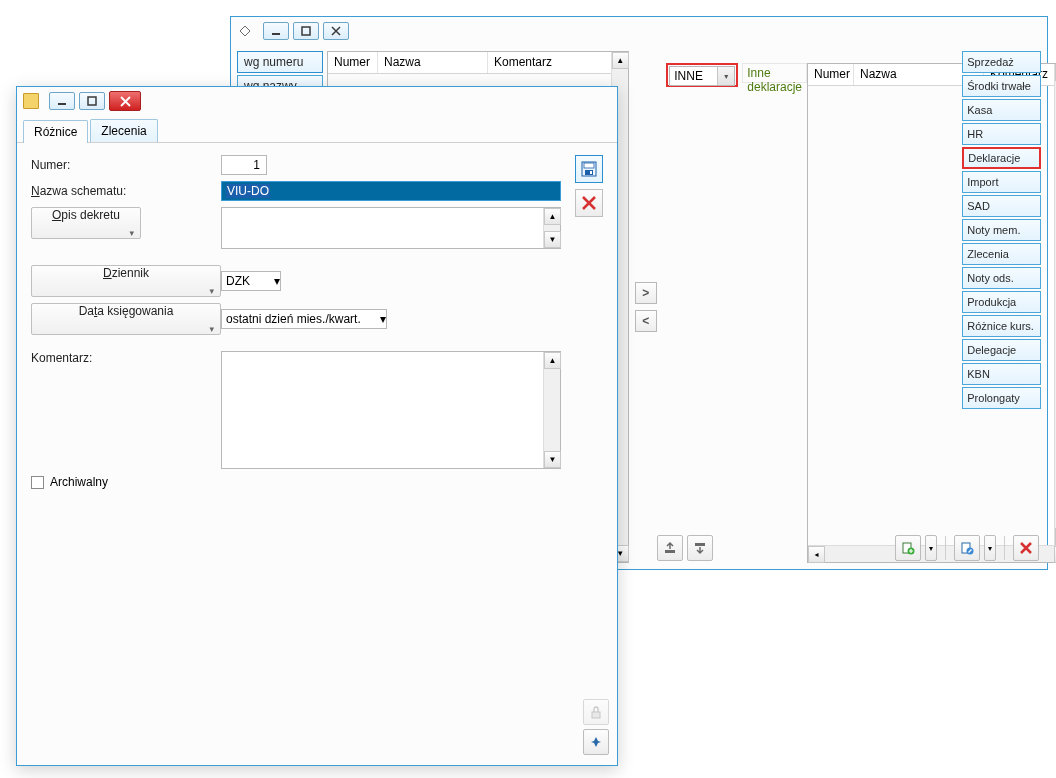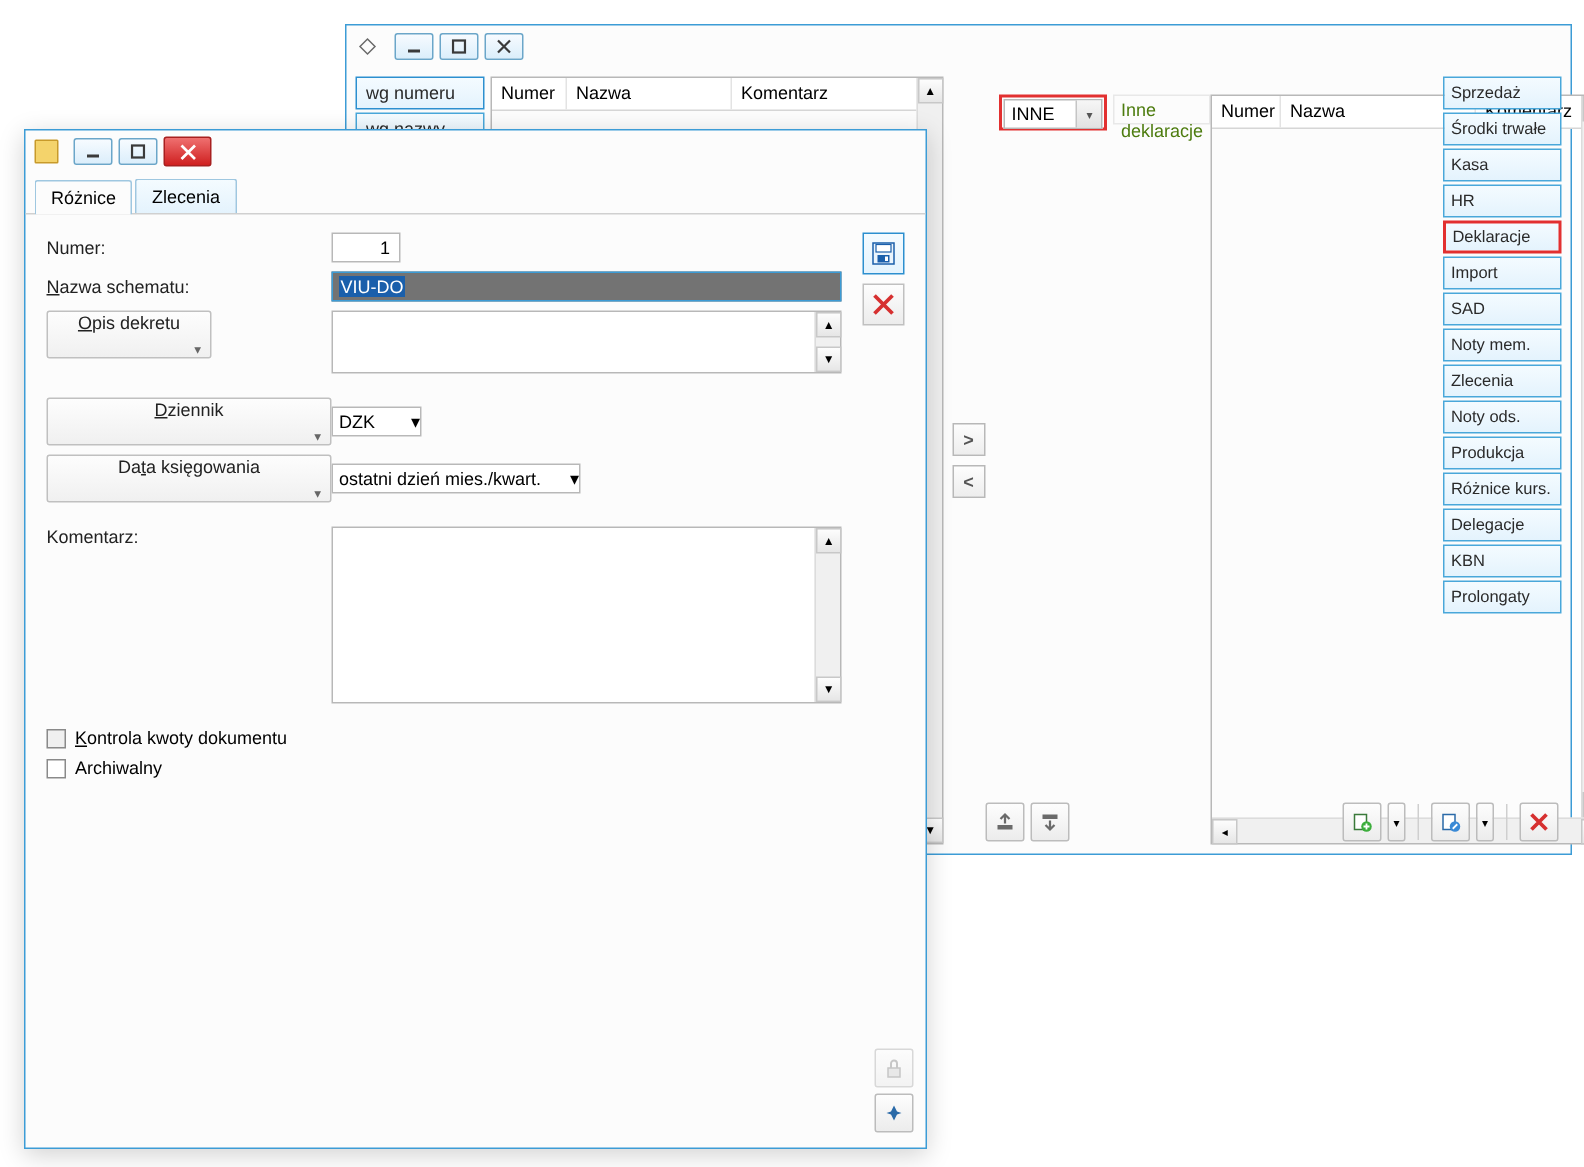--- a/index.html
+++ b/index.html
@@ -69,21 +69,21 @@
   .tab-strip { display: flex; padding: 4px 6px 0 6px; border-bottom: 1px solid #d0d0d0; }
   .tab { padding: 4px 10px; border: 1px solid #9fc7e0; background: linear-gradient(#f4fbff,#e4f3fd); margin-right: 2px; border-bottom: none; border-radius: 2px 2px 0 0; }
   .tab.active { background: #fcfcfc; border-color: #9fc7e0; position: relative; top: 1px; }
 
   .dlg-body { padding: 12px 14px; position: relative; height: calc(100% - 58px); }
   .form-row { display: flex; align-items: center; margin-bottom: 6px; }
   .form-label { width: 190px; color: #222; }
   .form-label.btnish { border: 1px solid #c0c0c0; background: linear-gradient(#fdfdfd,#f0f0f0); padding: 0 6px; display: flex; align-items: center; gap: 6px; border-radius: 2px; flex-direction: column; }
   .form-label.btnish .dd { margin-left: auto; font-size: 9px; color: #666; }
   .field-num { width: 46px; height: 20px; border: 1px solid #b8b8b8; background: #fff; text-align: right; padding: 2px 6px; margin-left: 0; }
-  .field-text { height: 20px; border: 1px solid #3c9cd6; background: #737373; padding: 2px 4px; }
+  .field-text { height: 20px; border: 1px solid #3c9cd6; background: #0369a1; padding: 2px 4px; }
   .field-text .sel { background: #1a5fab; color: #fff; padding: 0 1px; }
   .field-select { height: 20px; border: 1px solid #b8b8b8; background: #fff; display: flex; align-items: center; }
   .field-select span.val { flex: 1; padding: 0 4px; }
   .field-multiline { border: 1px solid #b8b8b8; background: #fff; display: flex; }
   .field-multiline .ml-content { flex: 1; }
   .field-multiline .ml-scroll { width: 17px; background: #f0f0f0; border-left: 1px solid #dcdcdc; position: relative; }
 
   .dlg-right-btns { position: absolute; top: 12px; right: 14px; display: flex; flex-direction: column; gap: 6px; }
   .save-btn { width: 28px; height: 28px; border: 1px solid #2c8fcf; background: linear-gradient(#f4fbff,#e4f3fd); display: flex; align-items: center; justify-content: center; color: #1a5fab; font-size: 16px; }
   .delete-btn { width: 28px; height: 28px; border: 1px solid #c0c0c0; background: linear-gradient(#fdfdfd,#ececec); display: flex; align-items: center; justify-content: center; color: #cc2b2b; font-size: 16px; font-weight: bold; }
@@ -339,24 +339,20 @@
       <div class="form-label">Komentarz:</div>
       <div class="field-multiline" style="width:340px;height:118px">
         <div class="ml-content"></div>
         <div class="ml-scroll">
             <div class="scroll-up">▲</div>
             <div class="scroll-down">▼</div>
           </div>
       </div>
     </div>
 
-    <div class="checkbox-row">
-      <span class="checkbox disabled"></span>
-      <span><span style="text-decoration:underline">K</span>ontrola kwoty dokumentu</span>
-    </div>
     <div class="checkbox-row" style="margin-top:6px">
       <span class="checkbox"></span>
       <span>Archiwalny</span>
     </div>
 
     <div class="dlg-footer-btns">
       <span class="tool-btn" style="opacity:0.55">
         <svg width="14" height="14" viewBox="0 0 14 14">
             <rect x="3" y="7" width="8" height="6" fill="#d8d8d8" stroke="#9a9a9a"></rect>
             <path d="M5 7 V4 a2 2 0 0 1 4 0 V7" fill="none" stroke="#9a9a9a" stroke-width="1.3"></path>

